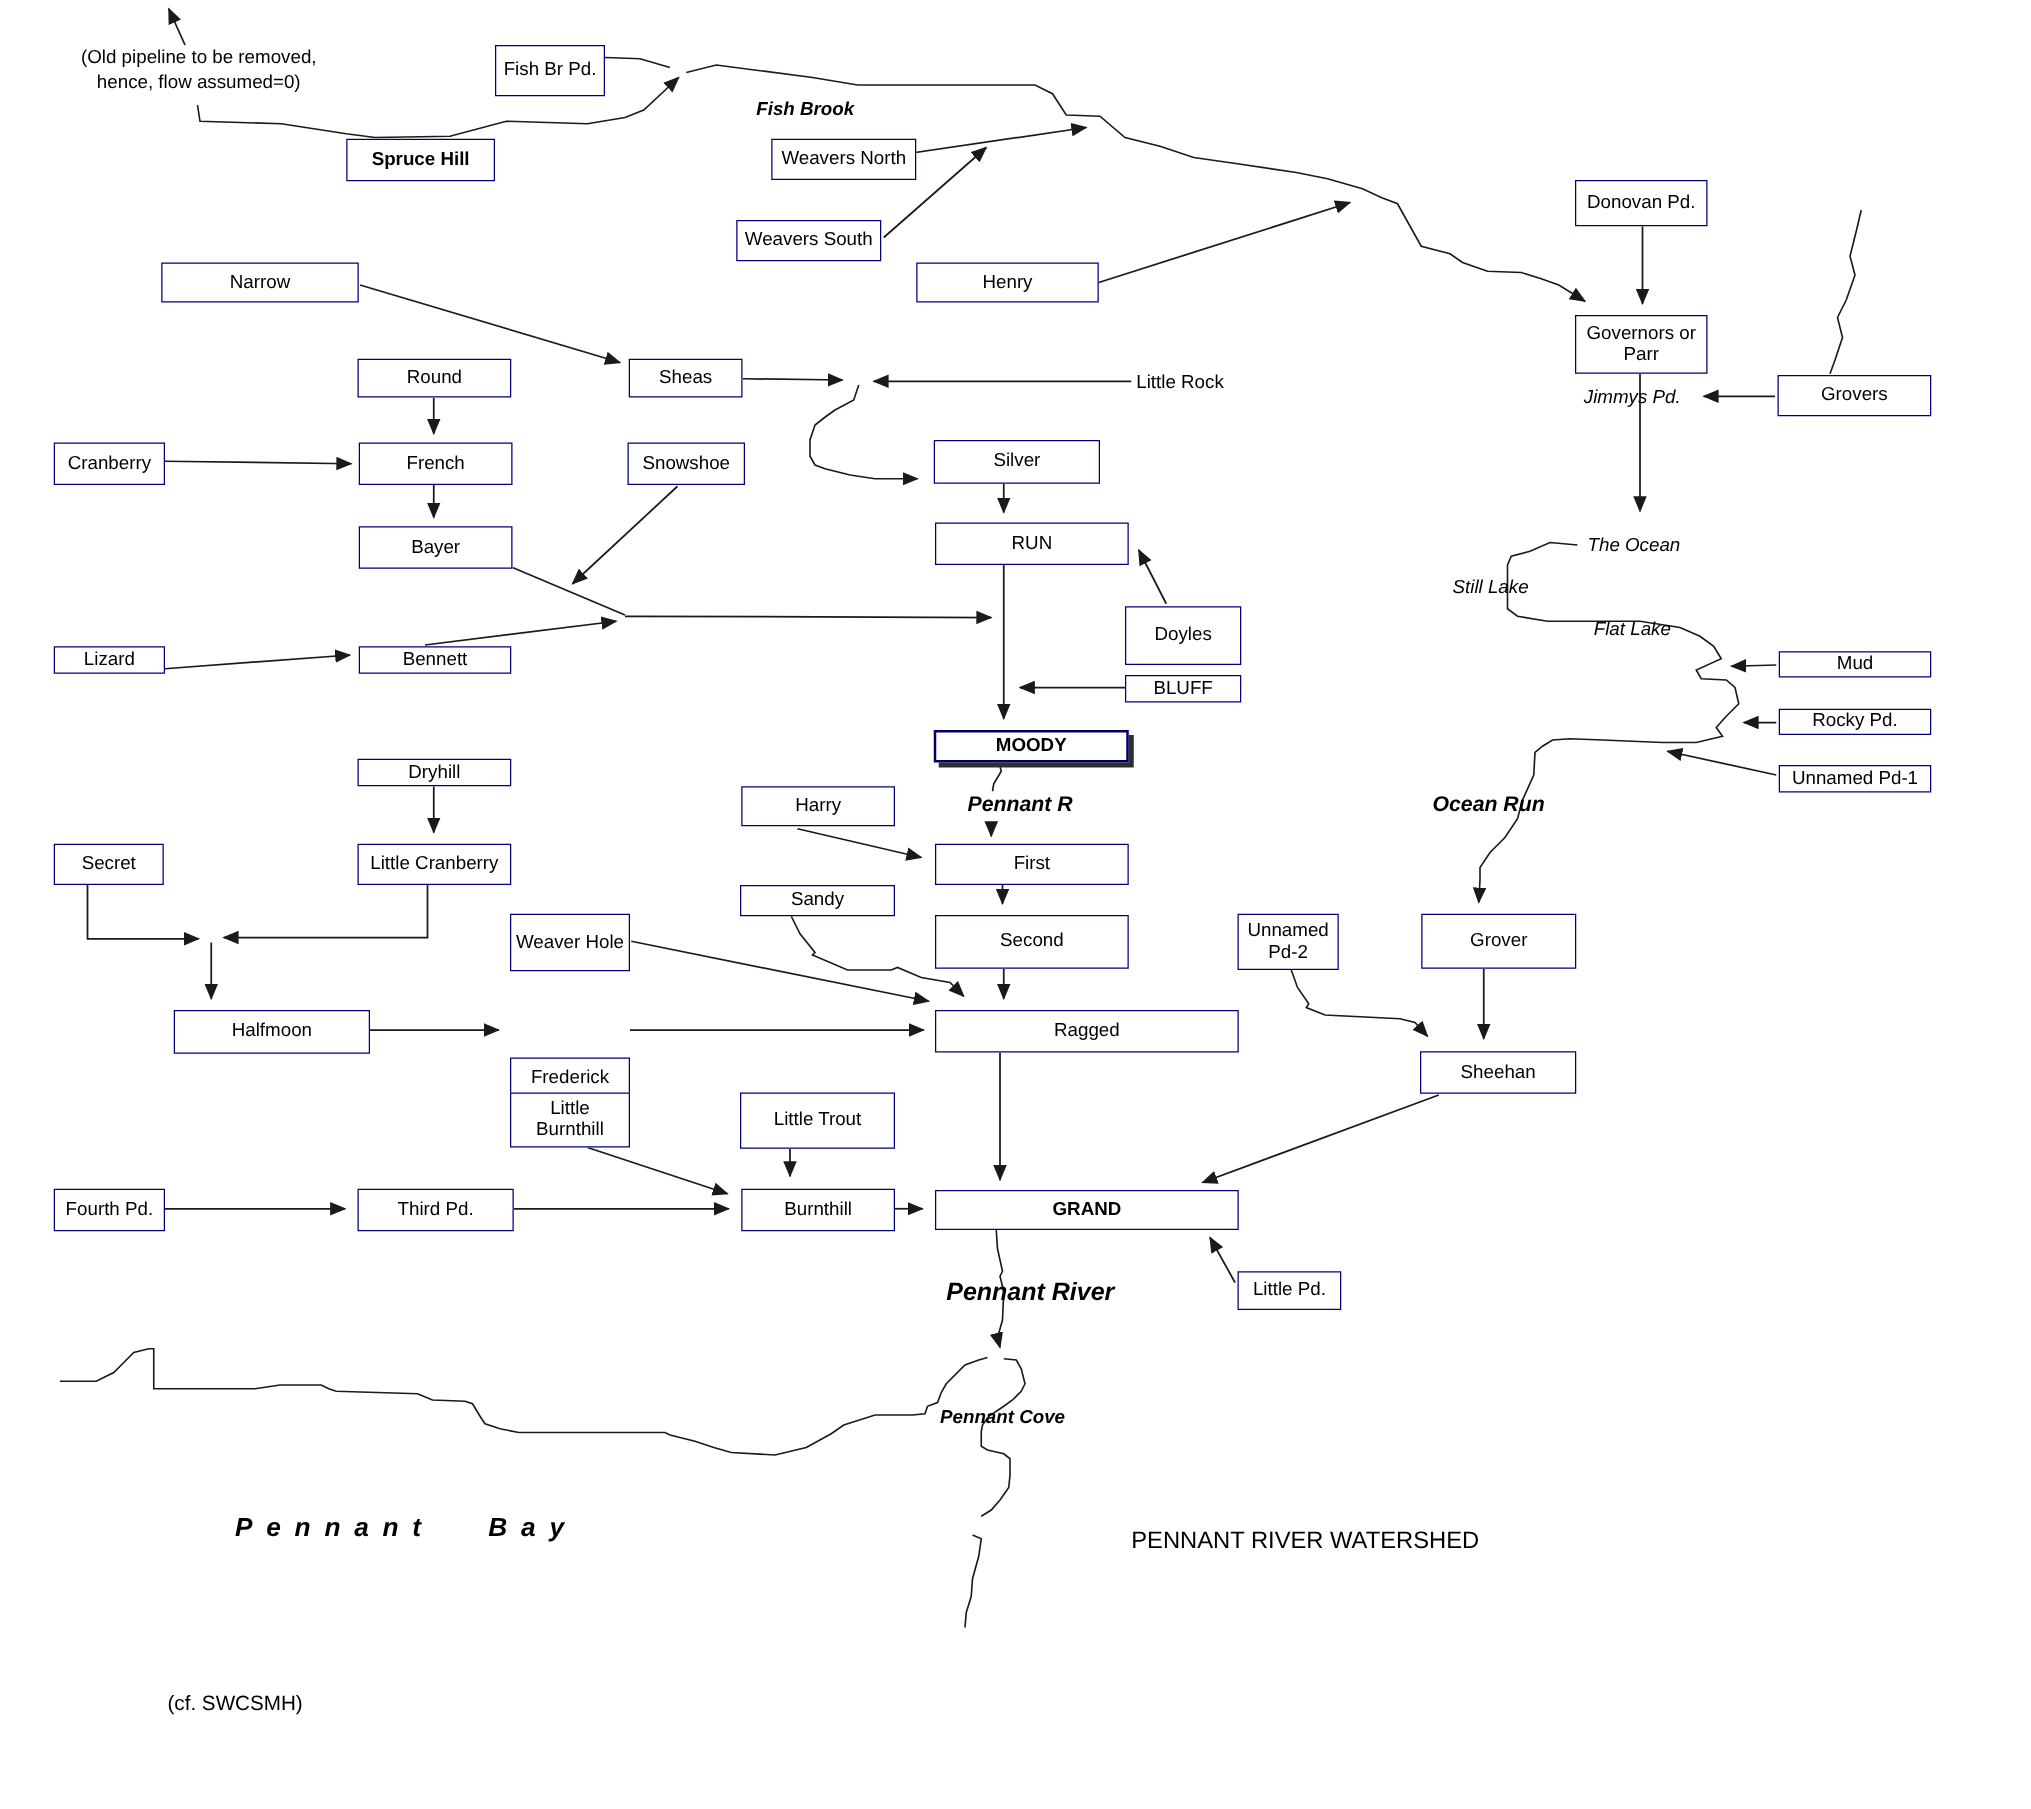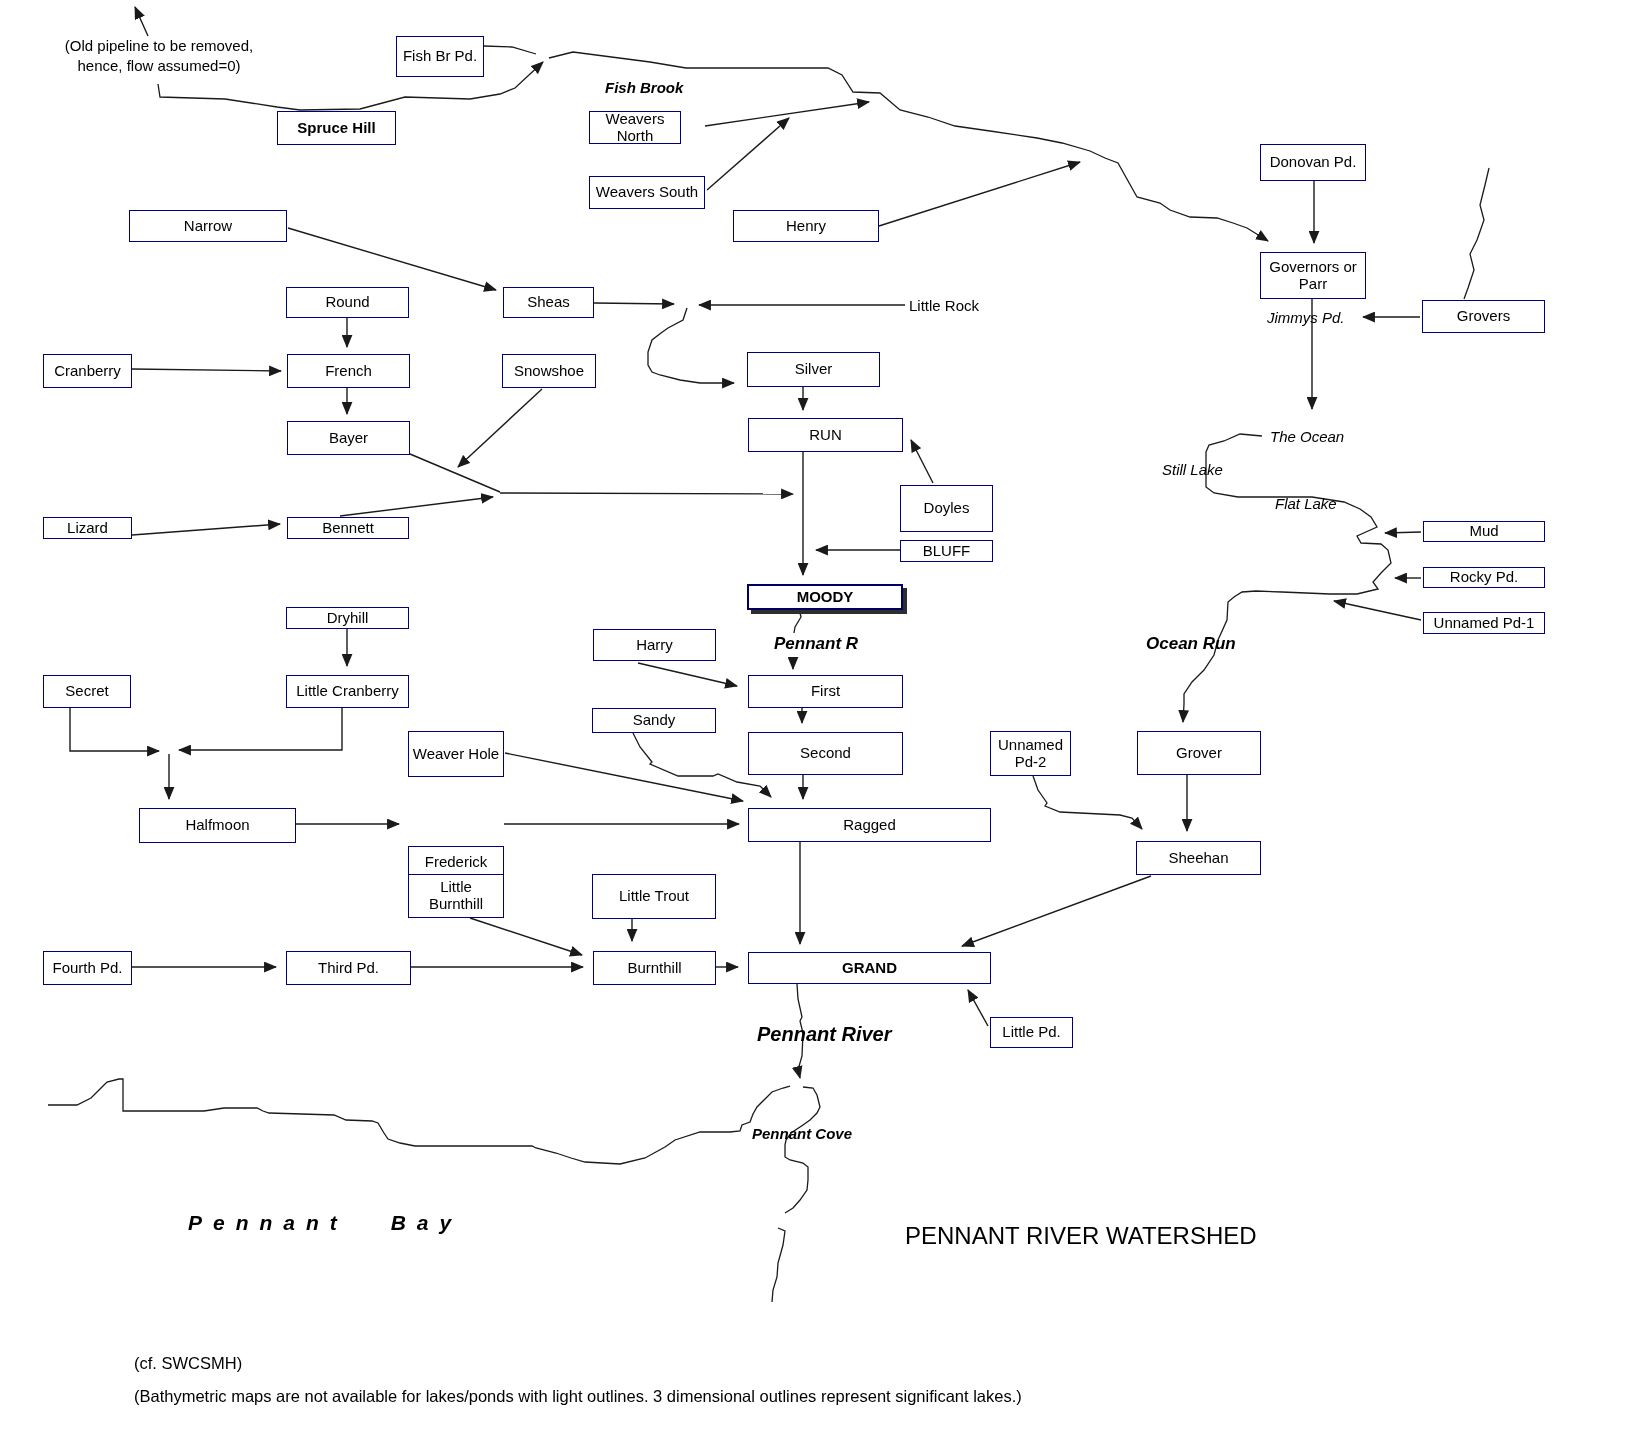--- a/index.html
+++ b/index.html
@@ -11,21 +11,21 @@
   .node{position:absolute;z-index:2;background:#fff;border:1.5px solid #00007d;box-sizing:border-box;
         display:flex;align-items:center;justify-content:center;text-align:center;
         font-size:15px;line-height:1.12;padding:1px 2px;}
   .node.bold{font-weight:bold;}
   .node.sig{border:2.5px solid #000060;box-shadow:4px 4px 0 #2e2e2e;font-weight:bold;}
   .lbl{position:absolute;z-index:2;white-space:nowrap;font-size:15px;}
   .it{font-style:italic;}
   .bd{font-weight:bold;}
   .sz17{font-size:17px;}
   .sz18{font-size:20px;}
-  .sz19{font-size:24px;}
+  .sz19{font-size:19px;}
   .bay{font-size:21px;font-weight:bold;font-style:italic;letter-spacing:11px;word-spacing:26px;}
   .note{position:absolute;z-index:2;font-size:16.5px;}
   .prewrap{white-space:pre-line;text-align:center;font-size:15px;line-height:1.35;}
 </style>
 </head>
 <body>
 
 <div class="stage">
 
   <svg class="wires" width="1625" height="1447" viewBox="0 0 1625 1447">
@@ -90,21 +90,21 @@
     <path d="M716,967 L738,967" marker-end="url(#arr)"></path>
     <path d="M988,1026 L968,990" marker-end="url(#arr)"></path>
     <path class="noln" d="M797,984 L798,999 L802,1017 L800,1021 L803,1033 L802,1056 L798,1070 L800,1078" marker-end="url(#arr)"></path>
     <path class="noln" d="M48,1105 L77,1105 L91,1098 L99,1090 L107,1082 L119,1079 L123,1079 L123,1111 L204,1111 L224,1108 L257,1108 L263,1111 L269,1113 L334,1115 L346,1120 L372,1121 L378,1123 L384,1133 L388,1139 L400,1143 L415,1146 L532,1146 L536,1148 L556,1153 L571,1158 L585,1162 L620,1164 L645,1158 L665,1147 L675,1140 L700,1132 L730,1132 L740,1131 L742,1125 L750,1122 L753,1114 L757,1107 L772,1092 L783,1088 L790,1086"></path>
     <path class="noln" d="M803,1087 L813,1088 L817,1095 L820,1107 L817,1113 L810,1120 L803,1125 L791,1133 L786,1140 L785,1145 L785,1157 L790,1160 L803,1163 L808,1167 L808,1180 L807,1190 L800,1200 L793,1208 L785,1213"></path>
     <path class="noln" d="M778,1228 L785,1231 L783,1245 L778,1263 L777,1277 L773,1290 L772,1302"></path>
   </svg>
 
   <div class="node" style="left:396px;top:36px;width:88px;height:41px">Fish Br Pd.</div>
   <div class="node bold" style="left:277px;top:111px;width:119px;height:34px">Spruce Hill</div>
-  <div class="node" style="left:589px;top:111px;width:92px;height:33px">Weavers North</div>
+  <div class="node" style="left:617px;top:111px;width:116px;height:33px">Weavers North</div>
   <div class="node" style="left:589px;top:176px;width:116px;height:33px">Weavers South</div>
   <div class="node" style="left:733px;top:210px;width:146px;height:32px">Henry</div>
   <div class="node" style="left:129px;top:210px;width:158px;height:32px">Narrow</div>
   <div class="node" style="left:1260px;top:144px;width:106px;height:37px">Donovan Pd.</div>
   <div class="node" style="left:1260px;top:252px;width:106px;height:47px">Governors or Parr</div>
   <div class="node" style="left:1422px;top:300px;width:123px;height:33px">Grovers</div>
   <div class="node" style="left:286px;top:287px;width:123px;height:31px">Round</div>
   <div class="node" style="left:503px;top:287px;width:91px;height:31px">Sheas</div>
   <div class="node" style="left:43px;top:354px;width:89px;height:34px">Cranberry</div>
   <div class="node" style="left:287px;top:354px;width:123px;height:34px">French</div>
@@ -150,15 +150,14 @@
   <div class="lbl it" style="left:1270px;top:428px">The Ocean</div>
   <div class="lbl it" style="left:1162px;top:461px">Still Lake</div>
   <div class="lbl it" style="left:1275px;top:495px">Flat Lake</div>
   <div class="lbl it bd sz17" style="left:1146px;top:634px">Ocean Run</div>
   <div class="lbl it bd sz17" style="left:774px;top:634px">Pennant R</div>
   <div class="lbl it bd sz18" style="left:757px;top:1023px">Pennant River</div>
   <div class="lbl it bd" style="left:752px;top:1125px">Pennant Cove</div>
   <div class="lbl bay" style="left:188px;top:1211px">Pennant Bay</div>
   <div class="lbl sz19" style="left:905px;top:1222px">PENNANT RIVER WATERSHED</div>
   <div class="note" style="left:134px;top:1354px">(cf. SWCSMH)</div>
-  <div class="note" style="left:134px;top:1387px">(Bathymetric maps are not available for lakes/ponds with light outlines. 3 dimensional outlines represent significant lakes.)</div>
 
 </div>
 
 </body></html>

